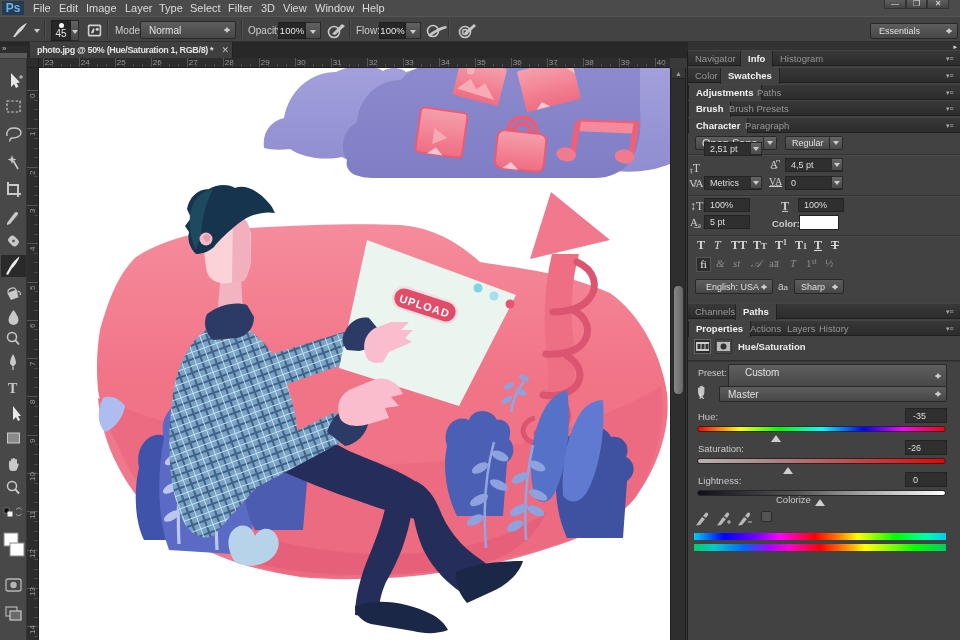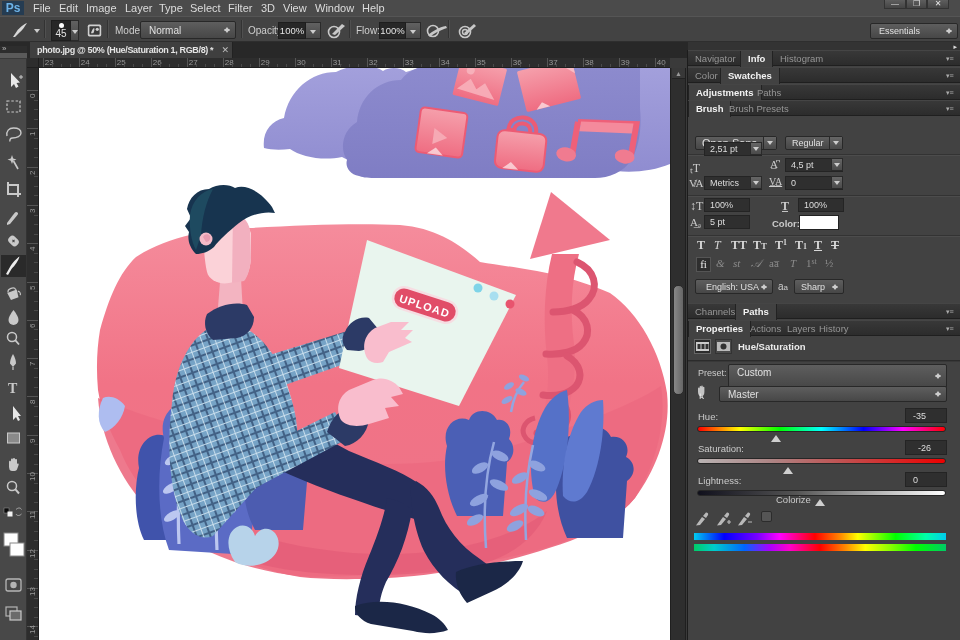--- a/index.html
+++ b/index.html
@@ -561,20 +561,25 @@
     <div class="tabrow" style="top:34px">
       <span class="tab on" style="left:0">Adjustments</span>
       <span class="tab" style="left:62px">Paths</span>
       <span class="pmenu">▾≡</span>
     </div>
     <div class="tabrow" style="top:50px">
       <span class="tab on" style="left:0">Brush</span>
       <span class="tab" style="left:34px">Brush Presets</span>
       <span class="pmenu">▾≡</span>
     </div>
+    <div class="tabrow" style="top:67px">
+      <span class="tab on" style="left:0">Character</span>
+      <span class="tab" style="left:50px">Paragraph</span>
+      <span class="pmenu">▾≡</span>
+    </div>
 
     <div class="abs" style="left:0;top:83px;width:273px;height:170px;background:#424242">
       <div class="drop" style="left:7px;top:3px;width:82px;height:14px;line-height:13px;padding-left:6px;font-size:11px">Open Sans<span style="position:absolute;right:0;top:0;width:13px;height:12px;background:linear-gradient(#666,#4a4a4a);border-left:1px solid #2a2a2a">
             <span style="position:absolute;left:3px;top:4px;border:3px solid transparent;border-top:4px solid #ccc"></span>
           </span></div>
       <div class="drop" style="left:97px;top:3px;width:58px;height:14px;line-height:13px;padding-left:6px;font-size:9px">Regular<span style="position:absolute;right:0;top:0;width:13px;height:12px;background:linear-gradient(#666,#4a4a4a);border-left:1px solid #2a2a2a">
             <span style="position:absolute;left:3px;top:4px;border:3px solid transparent;border-top:4px solid #ccc"></span>
           </span></div>
       <div class="abs" style="left:0;top:21px;width:273px;height:1px;background:#333;box-shadow:0 1px 0 #4c4c4c"></div>
       <span class="cicon" style="left:2px;top:26px;font-family:'Liberation Serif';font-size:12px">ₜT</span>
@@ -651,32 +656,32 @@
       </div>
       <div class="abs" style="left:27px;top:2px;width:17px;height:15px;background:#4a4a4a;border:1px solid #333">
         <svg width="15" height="13" viewBox="0 0 15 13">
             <rect x="1" y="2" width="13" height="9" fill="#bbb"></rect>
             <circle cx="7.5" cy="6.5" r="3" fill="#333"></circle>
           </svg>
       </div>
       <span class="pl" style="left:50px;top:4px;font-weight:bold;color:#ececec">Hue/Saturation</span>
       <div class="abs" style="left:0;top:23px;width:273px;height:2px;background:#383838;border-top:1px solid #2b2b2b"></div>
       <span class="pl" style="left:10px;top:31px;font-size:9px">Preset:</span>
-      <div class="drop" style="left:40px;top:27px;width:219px;height:24px;line-height:15px;padding-left:8px">Custom<span class="updn"></span></div>
+      <div class="drop" style="left:40px;top:27px;width:219px;height:24px;line-height:15px;padding-left:16px">Custom<span class="updn"></span></div>
       <svg class="abs" style="left:6px;top:47px" width="17" height="16" viewBox="0 0 17 16">
         <path d="M4 8 L4 4.5 C4 3.3 5.6 3.3 5.6 4.5 L5.6 3 C5.6 1.8 7.2 1.8 7.2 3 L7.2 2.5 C7.2 1.3 8.8 1.3 8.8 2.5 L8.8 3.5 C8.8 2.5 10.4 2.5 10.4 3.5 L10.4 8 C10.4 10.8 9 12.5 7.2 12.5 C5.4 12.5 4 10.5 4 8 Z" fill="#c4c4c4"></path>
         <path d="M6.2 9.5 L6.2 14.5 L8.2 12.5 L9.4 15" fill="none" stroke="#eee" stroke-width="1"></path>
       </svg>
       <div class="drop" style="left:31px;top:49px;width:228px;height:16px;line-height:15px;padding-left:8px">Master<span class="updn"></span></div>
       <span class="pl" style="left:10px;top:74px">Hue:</span>
       <div class="combo" style="left:217px;top:71px;width:42px;height:15px;line-height:14px;padding-left:7px">-35</div>
       <div class="sldtrack" style="left:9px;top:89px;width:249px;background:linear-gradient(90deg,#f00 0%,#ff0 17%,#0f0 33%,#0ff 50%,#00f 67%,#f0f 83%,#f00 100%)"></div>
       <div class="sldthumb" style="left:88px;top:93px"></div>
       <span class="pl" style="left:10px;top:106px">Saturation:</span>
-      <div class="combo" style="left:217px;top:103px;width:42px;height:15px;line-height:14px;padding-left:12px">-26</div>
+      <div class="combo" style="left:217px;top:103px;width:42px;height:15px;line-height:14px;padding-left:2px">-26</div>
       <div class="sldtrack" style="left:9px;top:121px;width:249px;background:linear-gradient(90deg,#b9b3b3 0%,#ad8484 30%,#c24e4e 60%,#e00 100%)"></div>
       <div class="sldthumb" style="left:100px;top:125px"></div>
       <span class="pl" style="left:10px;top:138px">Lightness:</span>
       <div class="combo" style="left:217px;top:135px;width:42px;height:15px;line-height:14px;padding-left:7px">0</div>
       <div class="sldtrack" style="left:9px;top:153px;width:249px;background:linear-gradient(90deg,#10101c 0%,#555 40%,#bbb 75%,#fff 100%)"></div>
       <div class="sldthumb" style="left:132px;top:157px"></div>
       <svg class="abs" style="left:7px;top:172px" width="60" height="17" viewBox="0 0 60 17">
         <g fill="#b9b9b9">
           <path d="M2 15 L7 8 L10 10 L5 16 L1 16.5 Z M8 7 L10.5 4 C11.5 2.8 14 4.5 13 6 L11 9 Z"></path>
           <path d="M23 15 L28 8 L31 10 L26 16 L22 16.5 Z M29 7 L31.5 4 C32.5 2.8 35 4.5 34 6 L32 9 Z M32 13 h4 M34 11 v4"></path>

